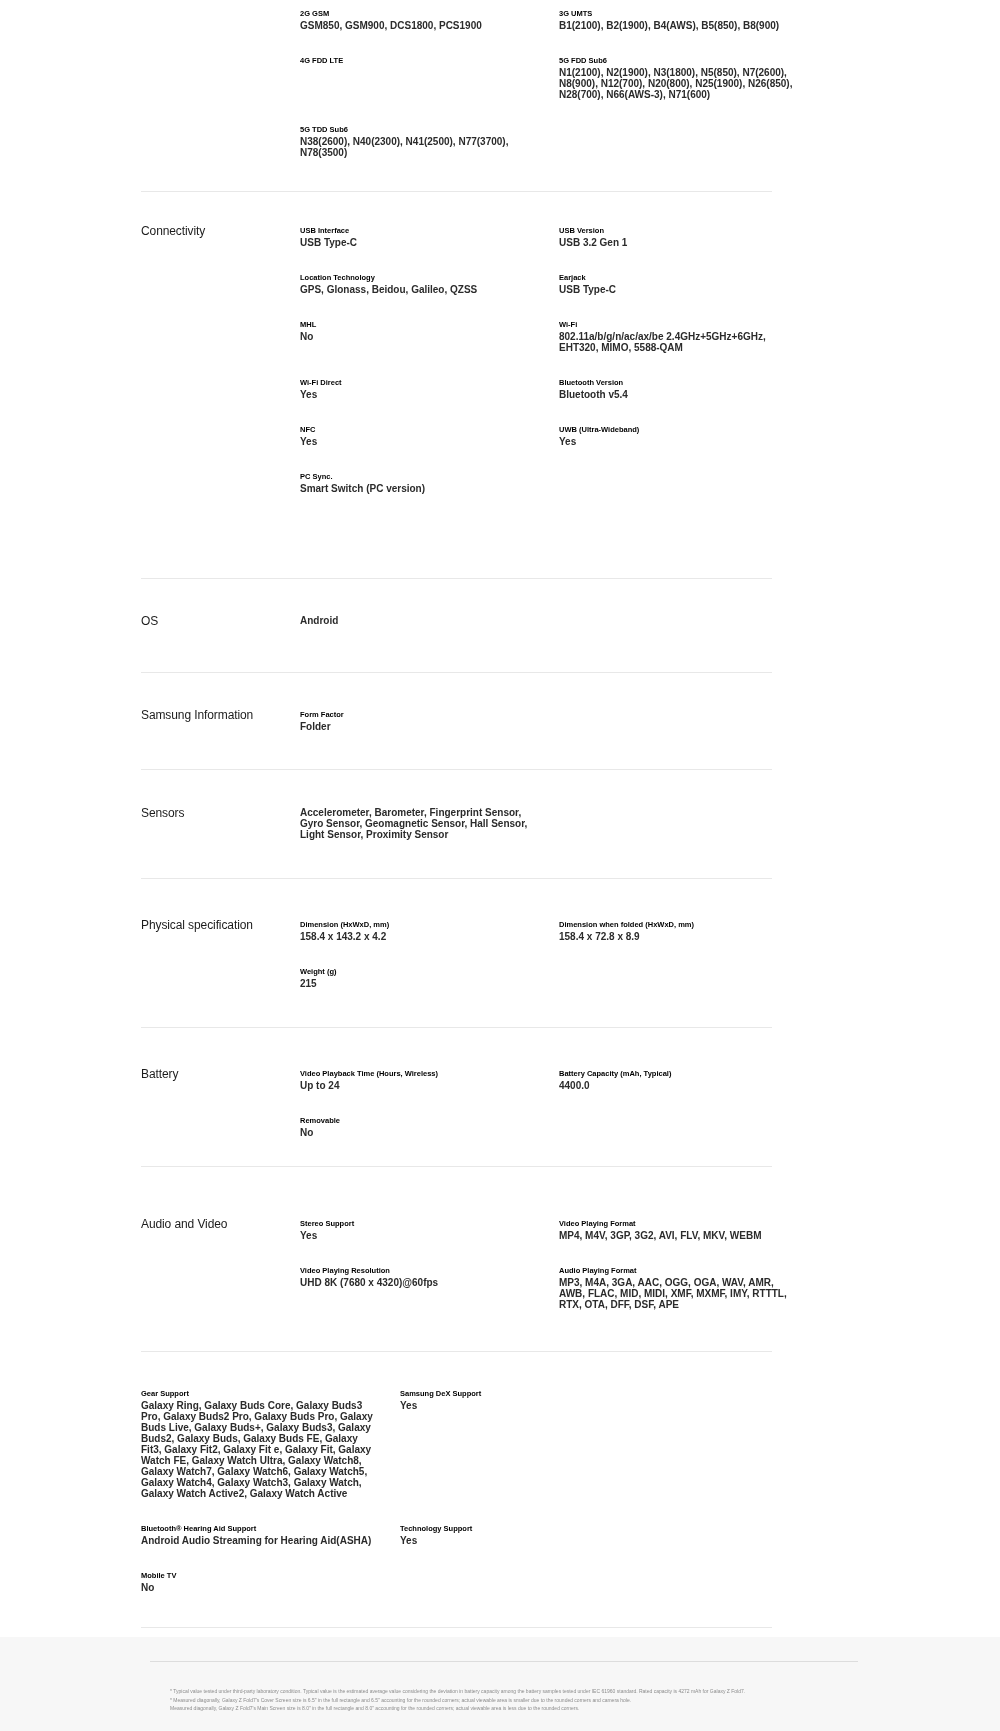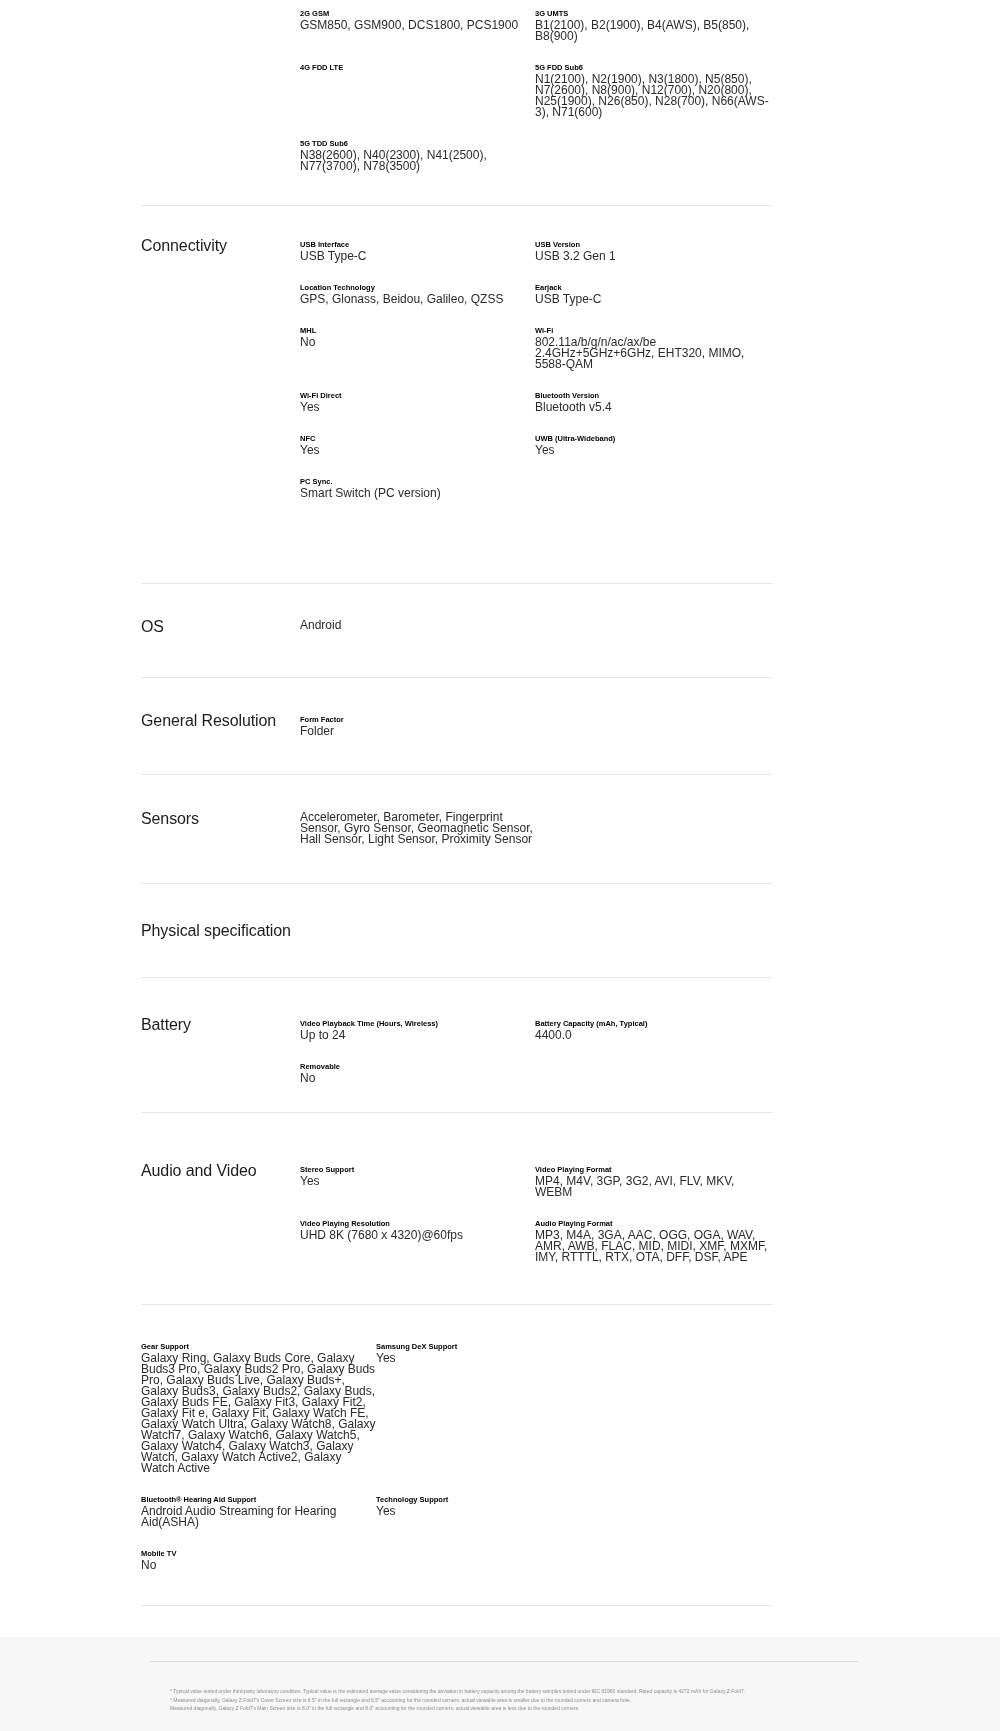--- a/index.html
+++ b/index.html
@@ -5,31 +5,32 @@
   html,body{margin:0;padding:0}
   body{
     width:1000px;height:1731px;position:relative;overflow:hidden;
     background:#ffffff;
     font-family:"Liberation Sans","DejaVu Sans",sans-serif;
     -webkit-font-smoothing:antialiased;
   }
   .section{display:flex;padding-left:141px}
   .heading{
     flex:0 0 159px;width:159px;
-    font-size:16px;font-weight:400;letter-spacing:-0.1px;
+    font-size:12px;font-weight:400;letter-spacing:-0.1px;
     color:#1c1c1c;line-height:17px;margin-top:-2px;white-space:nowrap;
   }
   .grid{
     display:grid;grid-template-columns:235px 237px;
     column-gap:0;row-gap:20px;align-content:start;
     width:472px;
+    gap:24px;
   }
   .item{min-height:11px}
   .label{font-size:7.5px;font-weight:700;color:#000;line-height:11px;margin-bottom:1px}
-  .value{font-size:12px;font-weight:400;color:#2b2b2b;line-height:11px}
+  .value{font-size:10px;font-weight:700;color:#2b2b2b;line-height:11px}
   .divider{height:1px;background:#e8e8e8;margin:0 228px 0 141px}
 
   
   .s-network{padding-top:8px;padding-bottom:33px}
   .s-connectivity{padding-top:33px;padding-bottom:84px}
   .s-os{padding-top:36px;padding-bottom:42px}
   .s-general{padding-top:36px;padding-bottom:37px}
   .s-sensors{padding-top:37px;padding-bottom:38px}
   .s-physical{padding-top:40px;padding-bottom:38px}
   .s-battery{padding-top:40px;padding-bottom:28px}
@@ -131,21 +132,21 @@
   <div class="grid">
     <div class="item">
       <div class="value">Android</div>
     </div>
     <div class="item"></div>
   </div>
 </div>
 <div class="divider"></div>
 
 <div class="section s-general">
-  <div class="heading">General Resolution</div>
+  <div class="heading">Samsung Information</div>
   <div class="grid">
     <div class="item">
       <div class="label">Form Factor</div>
       <div class="value">Folder</div>
     </div>
     <div class="item"></div>
   </div>
 </div>
 <div class="divider"></div>
 
@@ -155,20 +156,35 @@
     <div class="item">
       <div class="value">Accelerometer, Barometer, Fingerprint Sensor, Gyro Sensor, Geomagnetic Sensor, Hall Sensor, Light Sensor, Proximity Sensor</div>
     </div>
     <div class="item"></div>
   </div>
 </div>
 <div class="divider"></div>
 
 <div class="section s-physical">
   <div class="heading">Physical specification</div>
+  <div class="grid">
+    <div class="item">
+      <div class="label">Dimension (HxWxD, mm)</div>
+      <div class="value">158.4 x 143.2 x 4.2</div>
+    </div>
+    <div class="item">
+      <div class="label">Dimension when folded (HxWxD, mm)</div>
+      <div class="value">158.4 x 72.8 x 8.9</div>
+    </div>
+    <div class="item">
+      <div class="label">Weight (g)</div>
+      <div class="value">215</div>
+    </div>
+    <div class="item"></div>
+  </div>
 </div>
 <div class="divider"></div>
 
 <div class="section s-battery">
   <div class="heading">Battery</div>
   <div class="grid">
     <div class="item">
       <div class="label">Video Playback Time (Hours, Wireless)</div>
       <div class="value">Up to 24</div>
     </div>

